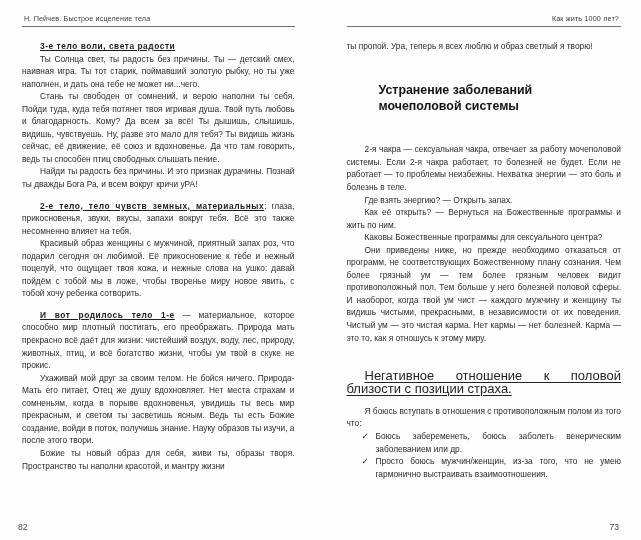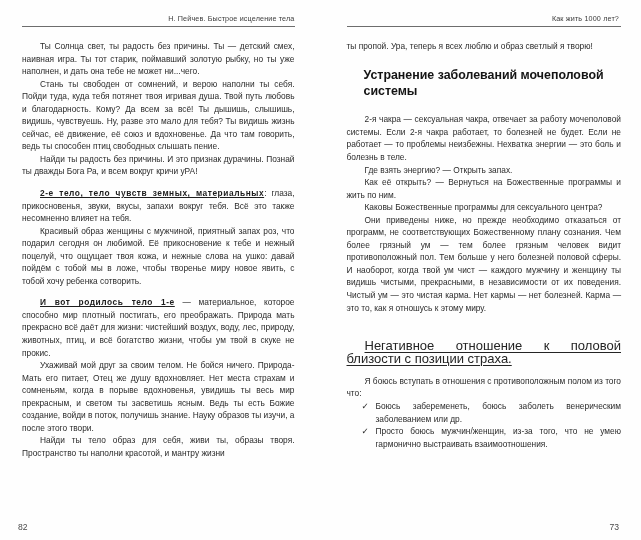--- a/index.html
+++ b/index.html
@@ -31,21 +31,21 @@
   .page-right { padding: 14px 20px 0 26px; }
 
   
   .runhead {
     font-size: 7.2px;
     color: #3a3a3a;
     letter-spacing: 0.15px;
     height: 11px;
     white-space: nowrap;
   }
-  .runhead.left  { text-align: right; padding-left: 2px; }
+  .runhead.left  { text-align: left; padding-left: 2px; }
   .runhead.right { text-align: right; padding-right: 2px; }
   .rule {
     border-top: 0.9px solid #6d6d6d;
     margin-top: 1px;
     margin-bottom: 13px;
   }
 
   
   .col {
     font-size: 8.35px;
@@ -72,21 +72,21 @@
   .leadin.spaced { letter-spacing: 0.55px; }
 
   
   .section-title {
     font-size: 12.4px;
     line-height: 16.4px;
     font-weight: bold;
     color: #141414;
     text-align: left;
     text-indent: 0;
-    margin: 1px;
+    margin: 16px;
     padding-left: 16px;
   }
 
   
   .sub-center {
     font-size: 8.5px;
     font-weight: bold;
     text-align: center;
     text-indent: 0;
     color: #1a1a1a;
@@ -142,37 +142,40 @@
 
 <div class="spread">
 
   <div class="page page-left">
 
     <div class="runhead left">Н. Пейчев. Быстрое исцеление тела</div>
     <div class="rule"></div>
 
     <div class="col">
 
+      <p>
+        <span class="leadin spaced">3-е тело воли, света радости</span>
+      </p>
 
       <p>Ты Солнца свет, ты радость без причины. Ты — детский смех, наивная игра. Ты тот старик, поймавший золотую рыбку, но ты уже наполнен, и дать она тебе не может ни...чего.</p>
       <p>Стань ты свободен от сомнений, и верою наполни ты себя. Пойди туда, куда тебя потянет твоя игривая душа. Твой путь любовь и благодарность. Кому? Да всем за всё! Ты дышишь, слышишь, видишь, чувствуешь. Ну, разве это мало для тебя? Ты видишь жизнь сейчас, её движение, её союз и вдохновенье. Да что там говорить, ведь ты способен птиц свободных слышать пение.</p>
       <p>Найди ты радость без причины. И это признак дурачины. Познай ты дважды Бога Ра, и всем вокруг кричи уРА!</p>
 
       <div class="gap-m"></div>
 
       <p><span class="leadin spaced">2-е тело, тело чувств земных, материальных</span><span>: глаза, прикосновенья, звуки, вкусы, запахи вокруг тебя. Всё это также несомненно влияет на тебя.</span></p>
 
       <p>Красивый образ женщины с мужчиной, приятный запах роз, что подарил сегодня он любимой. Её прикосновение к тебе и нежный поцелуй, что ощущает твоя кожа, и нежные слова на ушко: давай пойдём с тобой мы в ложе, чтобы творенье миру новое явить, с тобой хочу ребенка сотворить.</p>
 
       <div class="gap-m"></div>
 
       <p><span class="leadin spaced">И вот родилось тело 1-е</span><span> — материальное, которое способно мир плотный постигать, его преображать. Природа мать прекрасно всё даёт для жизни: чистейший воздух, воду, лес, природу, животных, птиц, и всё богатство жизни, чтобы ум твой в скуке не прокис.</span></p>
 
       <p>Ухаживай мой друг за своим телом. Не бойся ничего. Природа-Мать его питает, Отец же душу вдохновляет. Нет места страхам и сомненьям, когда в порыве вдохновенья, увидишь ты весь мир прекрасным, и светом ты засветишь ясным. Ведь ты есть Божие создание, войди в поток, получишь знание. Науку образов ты изучи, а после этого твори.</p>
-      <p>Найди ты тело образ для себя, живи ты, образы творя. Пространство ты наполни красотой, и мантру жизни</p>
+      <p>Божие ты новый образ для себя, живи ты, образы творя. Пространство ты наполни красотой, и мантру жизни</p>
     </div>
 
     <div class="folio left">82</div>
   </div>
 
   <div class="page page-right">
 
     <div class="runhead right">Как жить 1000 лет?</div>
     <div class="rule"></div>
 

